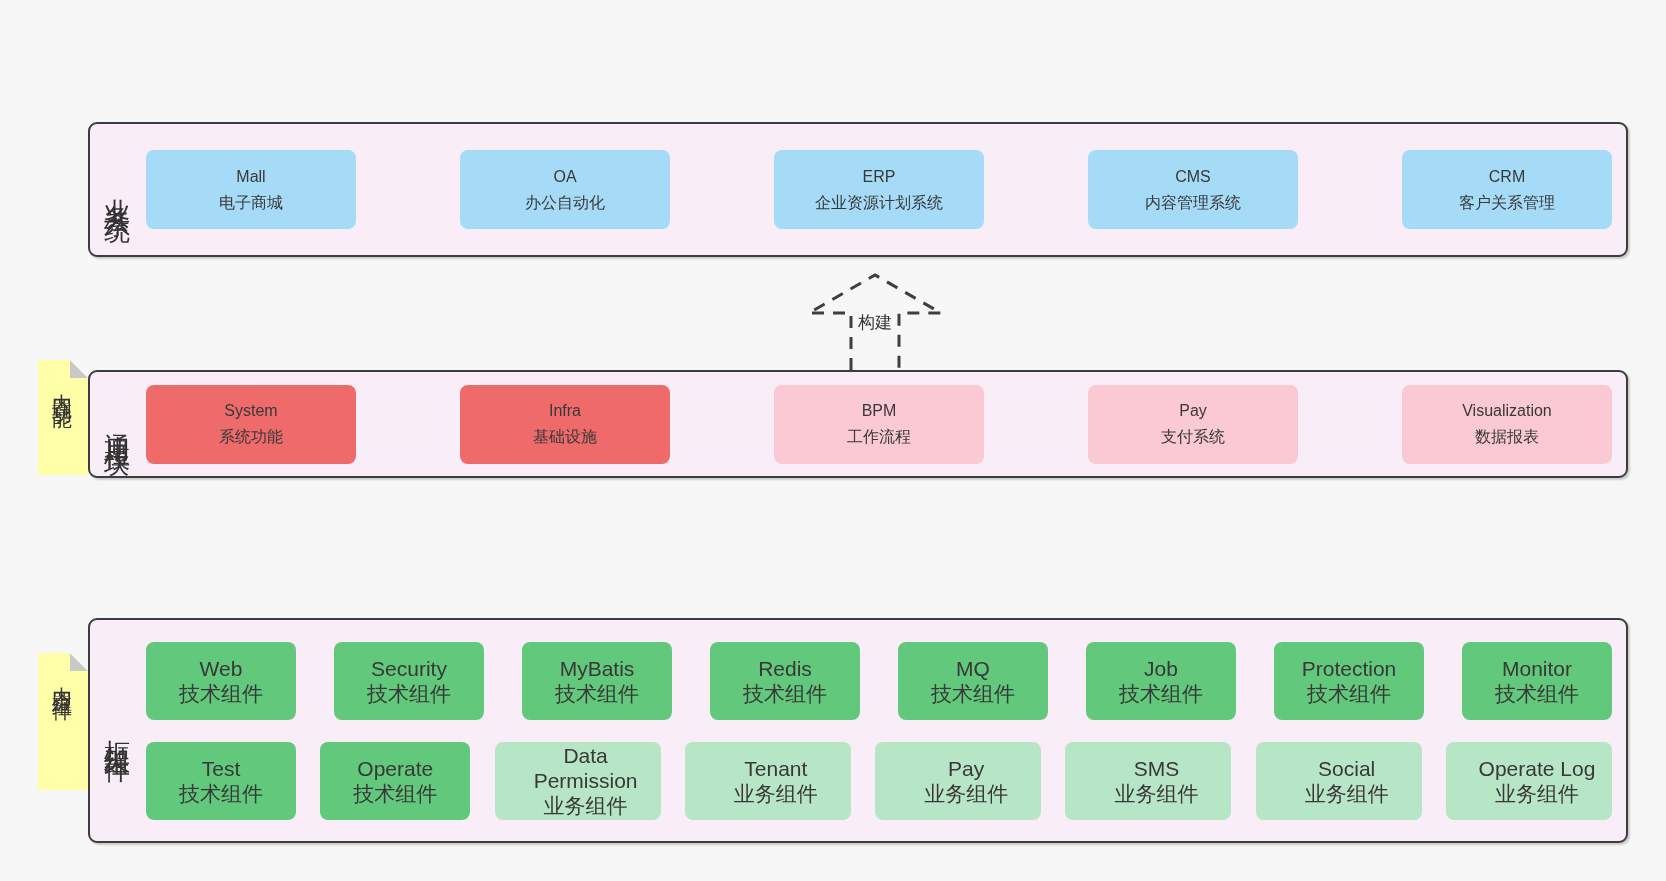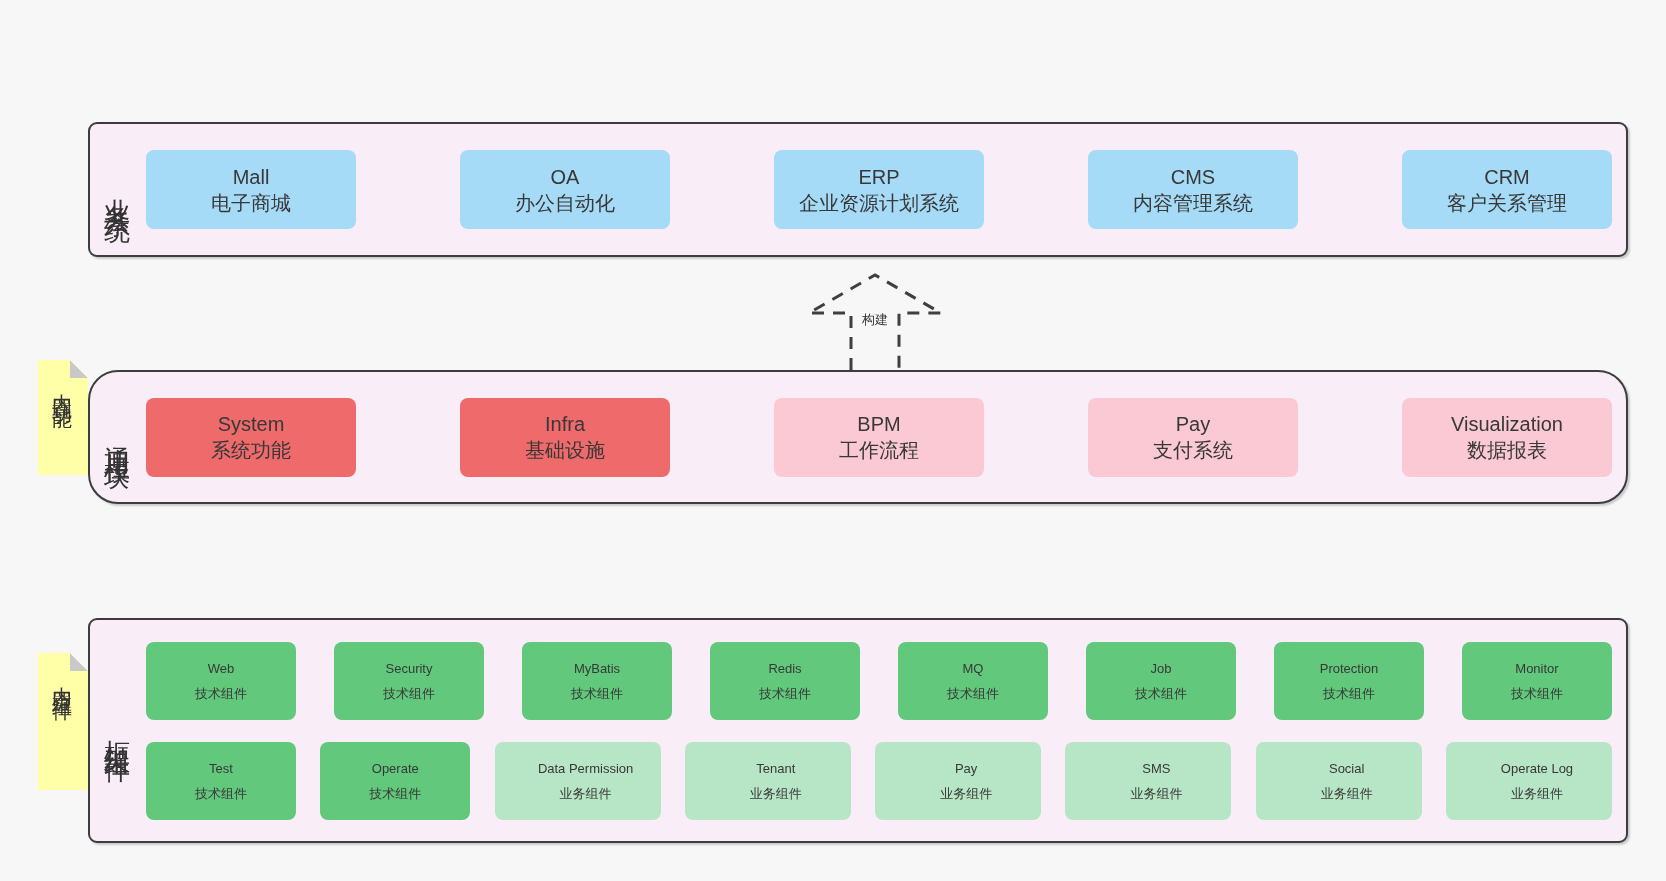--- a/index.html
+++ b/index.html
@@ -2,34 +2,34 @@
 <html><head>
 <meta charset="utf-8">
 <style>
   html,body{margin:0;padding:0;background:#f7f7f7;font-family:"Liberation Sans","DejaVu Sans",sans-serif;}
   .canvas{position:relative;width:1666px;height:881px;background:#f7f7f7;overflow:hidden;color:#333;}
 
   
   .layer{position:absolute;left:88px;width:1540px;background:#f9edf7;border:2px solid #3d3d3d;
          border-radius:9px;box-sizing:border-box;box-shadow:2px 2px 2px rgba(0,0,0,0.18);}
   .layer-1{top:122px;height:135px;}
-  .layer-2{top:370px;height:134px;border-radius:30px;}
+  .layer-2{top:370px;height:108px;}
   .layer-3{top:618px;height:225px;}
 
   .layer-label{position:absolute;left:0;top:0;bottom:0;width:56px;display:flex;align-items:center;justify-content:center;
                writing-mode:vertical-rl;text-orientation:upright;font-size:26px;letter-spacing:6px;color:#333;}
 
   .boxes-row{position:absolute;left:56px;right:14px;top:0;bottom:0;display:flex;align-items:center;justify-content:space-between;}
   .layer-3 .boxes-row{flex-direction:column;justify-content:center;gap:22px;align-items:stretch;}
   .layer-3 .sub-row{display:flex;justify-content:space-between;}
 
   .box{display:flex;flex-direction:column;align-items:center;justify-content:center;
-       border-radius:8px;text-align:center;line-height:26px;font-size:20px;color:#383838;}
+       border-radius:8px;text-align:center;line-height:26px;font-size:16px;color:#383838;}
   .layer-1 .box,.layer-2 .box{width:210px;height:79px;}
-  .layer-3 .box{width:150px;height:78px;line-height:25px;font-size:13px;}
+  .layer-3 .box{width:150px;height:78px;line-height:25px;font-size:21px;}
   .box--blue{background:#a5dbf7;}
   .box--red{background:#ee6a6b;}
   .box--pink{background:#fac9d3;}
   .box--green{background:#62c87b;}
   .box--green-light{background:#b7e6c6;padding-left:16px;}
 
   
   .note{position:absolute;left:38px;width:50px;background:#ffffa8;
         clip-path:polygon(0 0,calc(100% - 18px) 0,100% 18px,100% 100%,0 100%);
         display:flex;align-items:flex-start;justify-content:center;padding-top:18px;box-sizing:border-box;}
@@ -38,21 +38,21 @@
   .note-1{top:360px;height:115px;}
   .note-2{top:653px;height:137px;}
   .note-text{writing-mode:vertical-rl;text-orientation:upright;font-size:20px;letter-spacing:5px;color:#333;}
 
   
   .arrow{position:absolute;width:138px;}
   .arrow-1{left:806px;top:272px;height:98px;}
   .arrow-2{left:824px;top:518px;height:100px;}
   .arrow svg{position:absolute;inset:0;}
   .arrow-label{position:absolute;left:50%;transform:translateX(-50%);top:38px;background:#f7f7f7;
-               padding:1px 3px;font-size:13px;color:#333;white-space:nowrap;}
+               padding:1px 3px;font-size:17px;color:#333;white-space:nowrap;}
 </style>
 </head>
 <body>
 
 <div class="canvas">
 
   <section class="layer layer-1">
     <div class="layer-label">业务系统</div>
     <div class="boxes-row">
       <div class="box box--blue">

